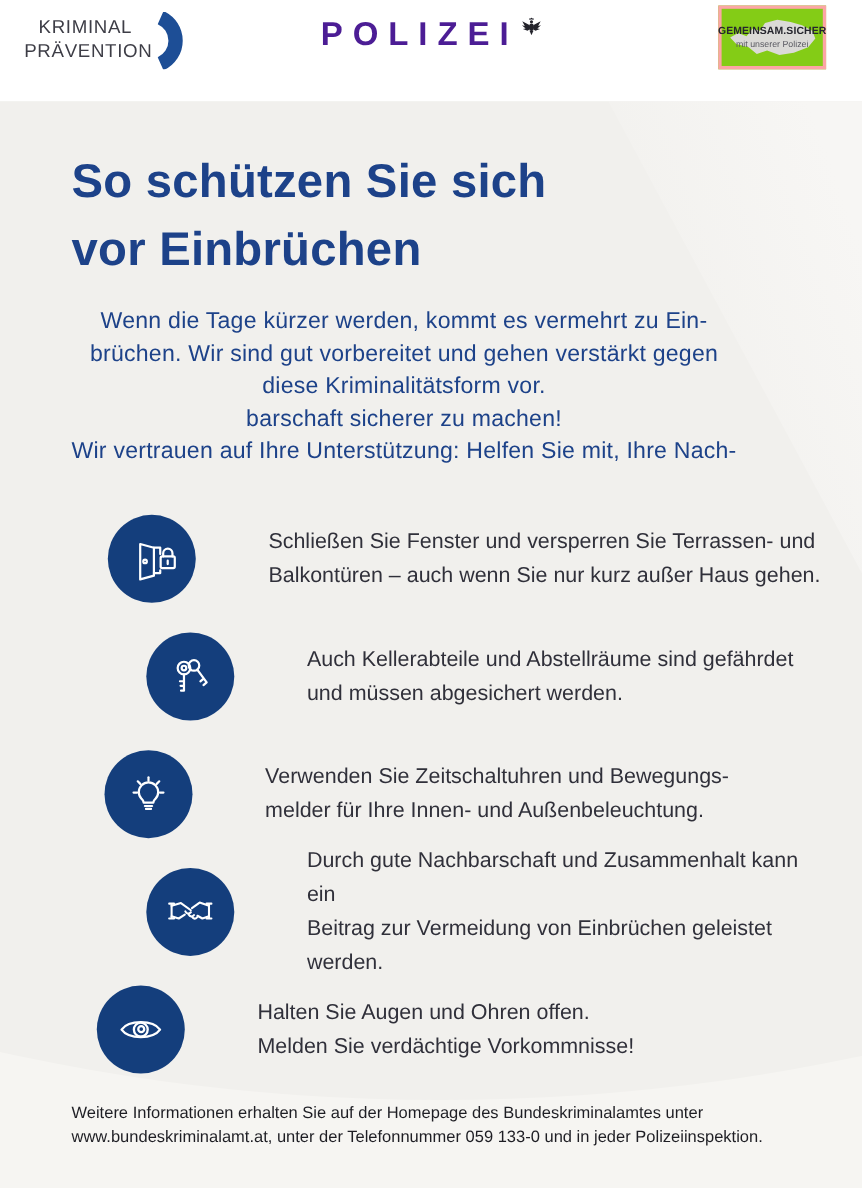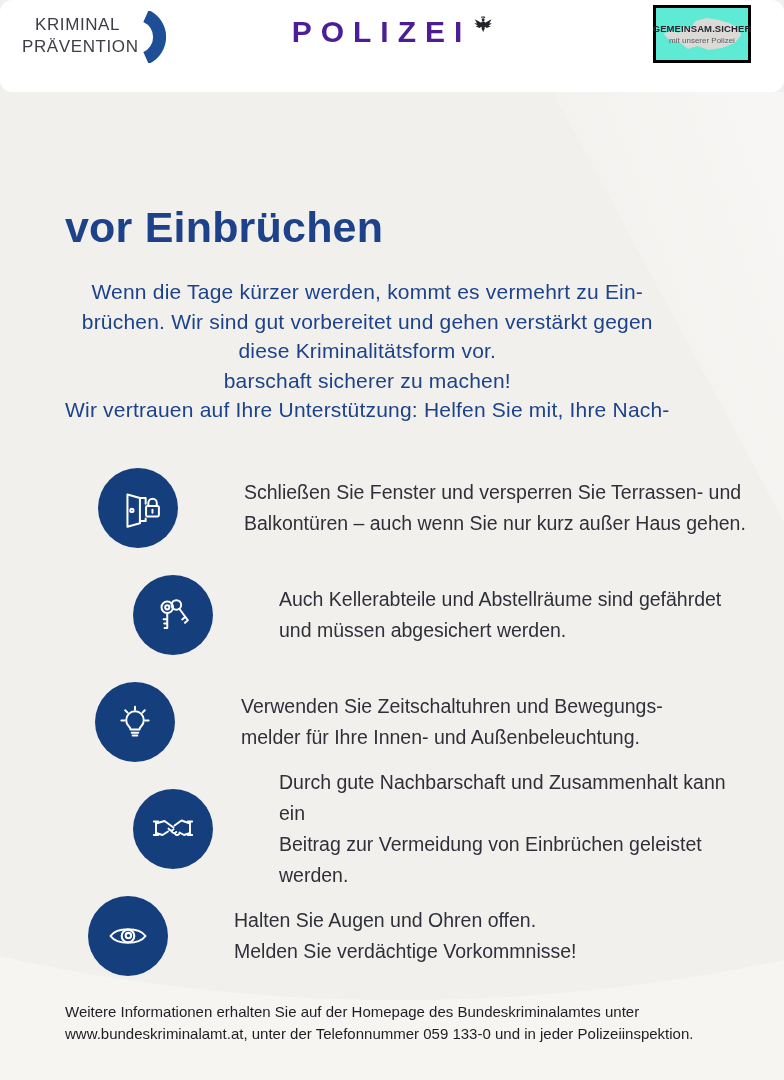--- a/index.html
+++ b/index.html
@@ -14,39 +14,39 @@
     position:absolute;left:-900px;top:-800px;width:2600px;height:1800px;
     border-radius:50%;background:#f1f0ed;
   }
   .bg-band{
     position:absolute;top:92px;right:0;width:330px;height:430px;
     background:linear-gradient(250deg,#f7f6f4 10%,rgba(247,246,244,0) 65%);
     clip-path:polygon(30% 0,100% 0,100% 100%);
   }
   
   .header{
-    position:absolute;top:0;left:0;right:0;height:92px;background:#ffffff;z-index:5;border-radius:12px;
+    position:absolute;top:0;left:0;right:0;height:92px;background:#ffffff;z-index:5;
   }
   .logo-kp{position:absolute;left:22px;top:9px;display:flex;align-items:center;}
   .logo-kp-text{color:#3d3d46;font-size:17px;line-height:22px;letter-spacing:.6px;font-weight:400;}
   .logo-kp-text .l1{display:block;padding-left:13px;}
   .logo-kp-text .l2{display:block;}
   .logo-kp-arc{margin-left:4px;margin-top:2px;}
   .logo-polizei{
     position:absolute;left:50%;top:17px;transform:translateX(-50%);
     display:flex;align-items:flex-start;
   }
   .polizei-word{
     font-size:30px;font-weight:bold;color:#4c1d95;letter-spacing:9px;line-height:30px;
     font-family:"Liberation Sans", sans-serif;
   }
   .eagle{margin-left:2px;margin-top:-2px;}
   .badge{
-    position:absolute;right:33px;top:5px;width:92px;height:52px;background:#5eead4;
-    border:3px solid #000000;display:flex;flex-direction:column;align-items:center;justify-content:center;
+    position:absolute;right:33px;top:5px;width:92px;height:52px;background:#84cc16;
+    border:3px solid #fca5a5;display:flex;flex-direction:column;align-items:center;justify-content:center;
   }
   .badge-map{position:absolute;left:4px;top:4px;width:84px;height:44px;}
   .badge-title{position:relative;font-size:9.5px;font-weight:bold;color:#26262e;letter-spacing:.1px;}
   .badge-sub{position:relative;font-size:8px;color:#5a5a62;margin-top:2px;}
   
   .title{
     position:absolute;left:65px;top:134px;
     font-size:43px;line-height:62px;font-weight:bold;color:#1d4289;letter-spacing:.2px;
   }
   .intro{
@@ -107,21 +107,21 @@
     <div class="badge">
       <svg class="badge-map" viewBox="0 0 90 44" preserveAspectRatio="none">
         <path d="M4 22 L12 18 L20 21 L26 14 L33 16 L38 9 L50 6 L63 8 L74 11 L84 16 L87 23 L80 31 L66 36 L52 38 L40 34 L30 37 L22 31 L10 28 Z" fill="#dbdad7"></path>
       </svg>
       <div class="badge-title">GEMEINSAM.SICHER</div>
       <div class="badge-sub">mit unserer Polizei</div>
     </div>
   </div>
 
   <h1 class="title" style="margin:0;">
-    <br>
+    <span>So schützen Sie sich</span><br>
     <span>vor Einbrüchen</span>
   </h1>
 
   <div class="intro">
     <div>Wenn die Tage kürzer werden, kommt es vermehrt zu Ein-</div>
     <div>brüchen. Wir sind gut vorbereitet und gehen verstärkt gegen</div>
     <div>diese Kriminalitätsform vor.</div>
     <div>barschaft sicherer zu machen!</div>
     <div>Wir vertrauen auf Ihre Unterstützung: Helfen Sie mit, Ihre Nach-</div>
   </div>

